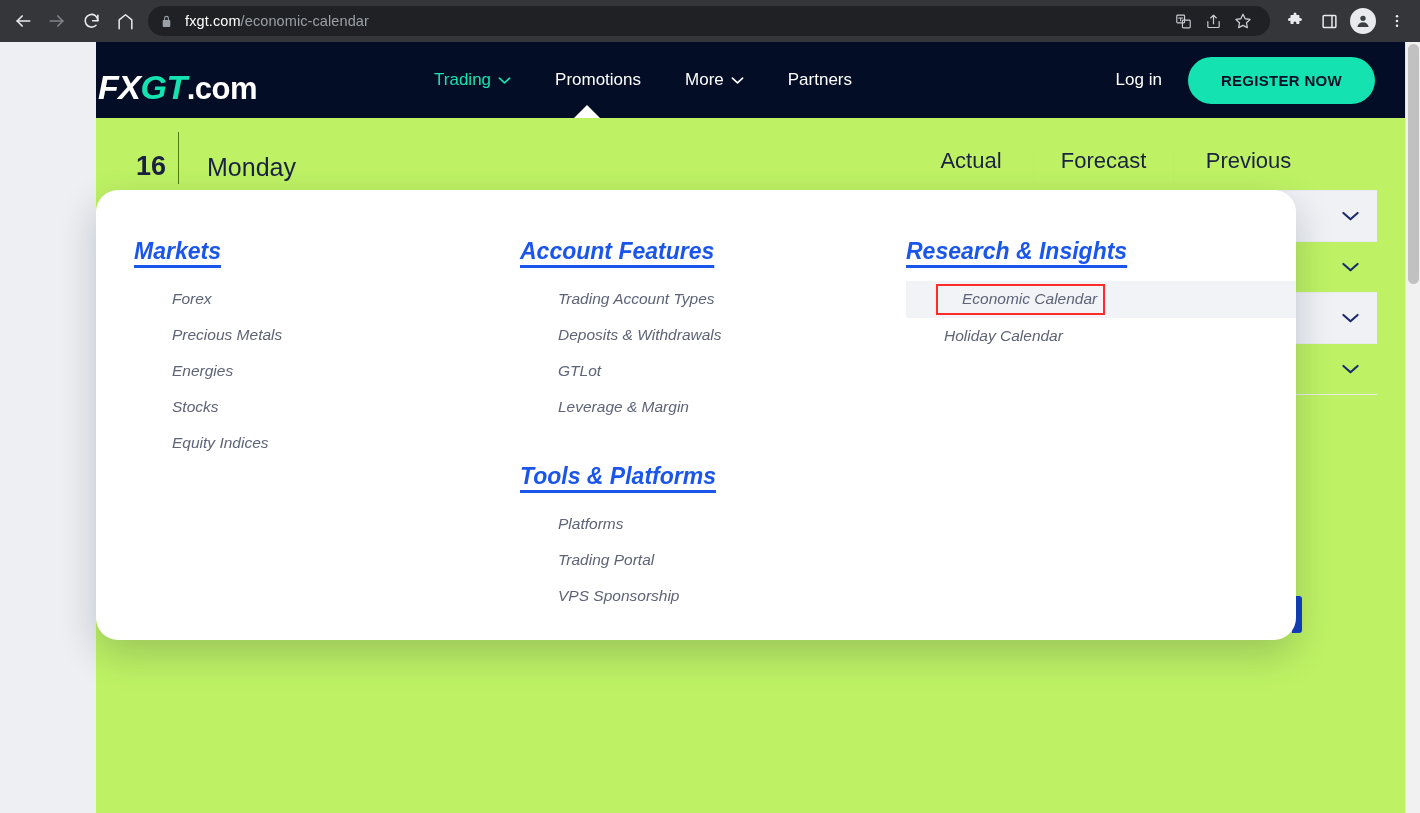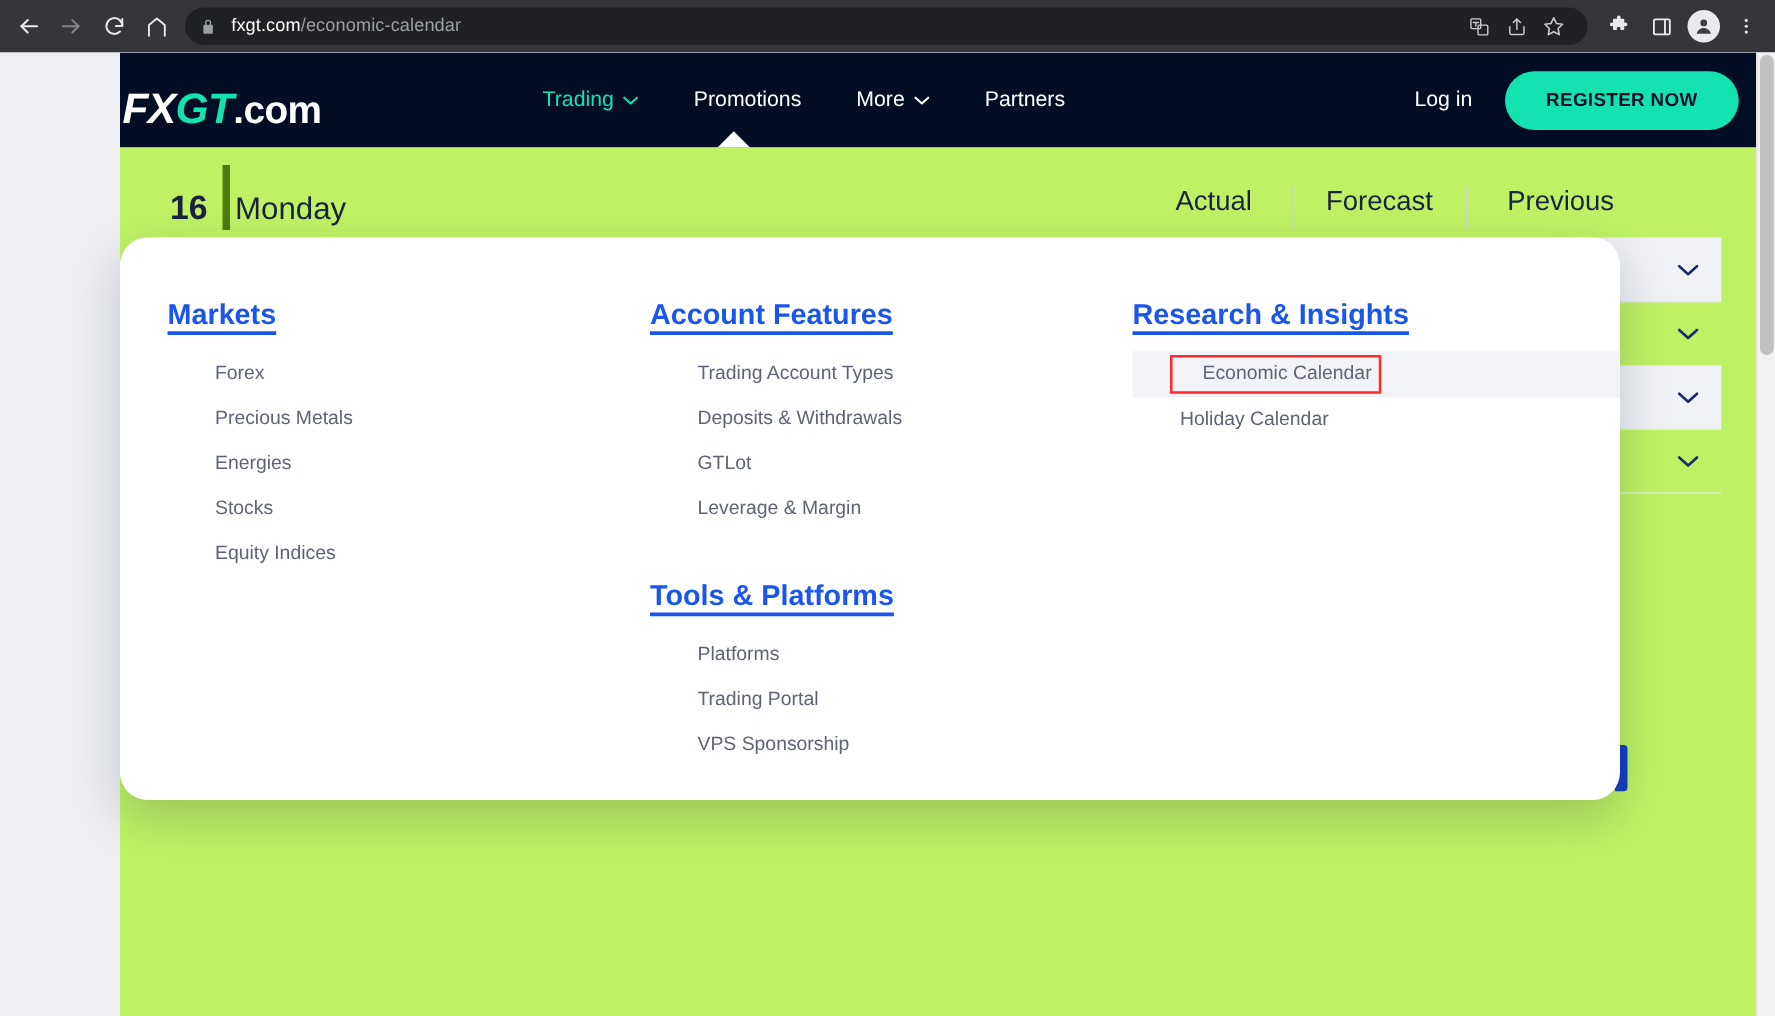--- a/index.html
+++ b/index.html
@@ -86,21 +86,21 @@
     width: 1309px; height: 771px;
     background: #ffffff;
   }
 
   
   #site-header {
     position: relative;
     height: 76px;
     background: #030d26;
     display: flex; align-items: center;
-    padding: 0 0 0 0;
+    padding: 0 16px 0 0;
     text-align: right;
   }
   #logo {
     margin-left: 2px;
     font-size: 34px;
     font-weight: 800;
     letter-spacing: -0.5px;
     color: #ffffff;
     white-space: nowrap;
     display: flex; align-items: baseline;
@@ -175,22 +175,22 @@
   }
   #day-number {
     width: 54px;
     text-align: center;
     font-size: 27px; font-weight: 600;
     color: #1b2240;
     padding-bottom: 2px;
   }
   #day-name {
     font-size: 25px; color: #1b2240;
-    border-left: 6px solid #4d7c0f;
-    padding-left: 4px; padding-bottom: 2px;
+    border-left: 1px solid #4d7c0f;
+    padding-left: 28px; padding-bottom: 2px;
     height: 52px; display: flex; align-items: flex-end;
     flex: 1;
   }
   .col-head {
     font-size: 22px; color: #1b2240;
     text-align: center;
     padding-bottom: 2px;
     height: 36px;
   }
   #col-actual { width: 124px; }
@@ -252,20 +252,21 @@
   
   #mega-menu {
     position: absolute;
     left: 0px; top: 72px;
     width: 1200px; height: 450px;
     background: #ffffff;
     border-radius: 22px;
     box-shadow: 0 14px 38px rgba(10, 20, 50, .20);
     overflow: hidden;
     z-index: 20;
+    font-style: italic;
   }
   .mm-col-head {
     font-size: 23px; font-weight: 800;
     color: #1a56ec;
     text-decoration: underline;
     text-underline-offset: 6px;
     text-decoration-thickness: 2.5px;
     display: inline-block;
   }
   .mm-link {

